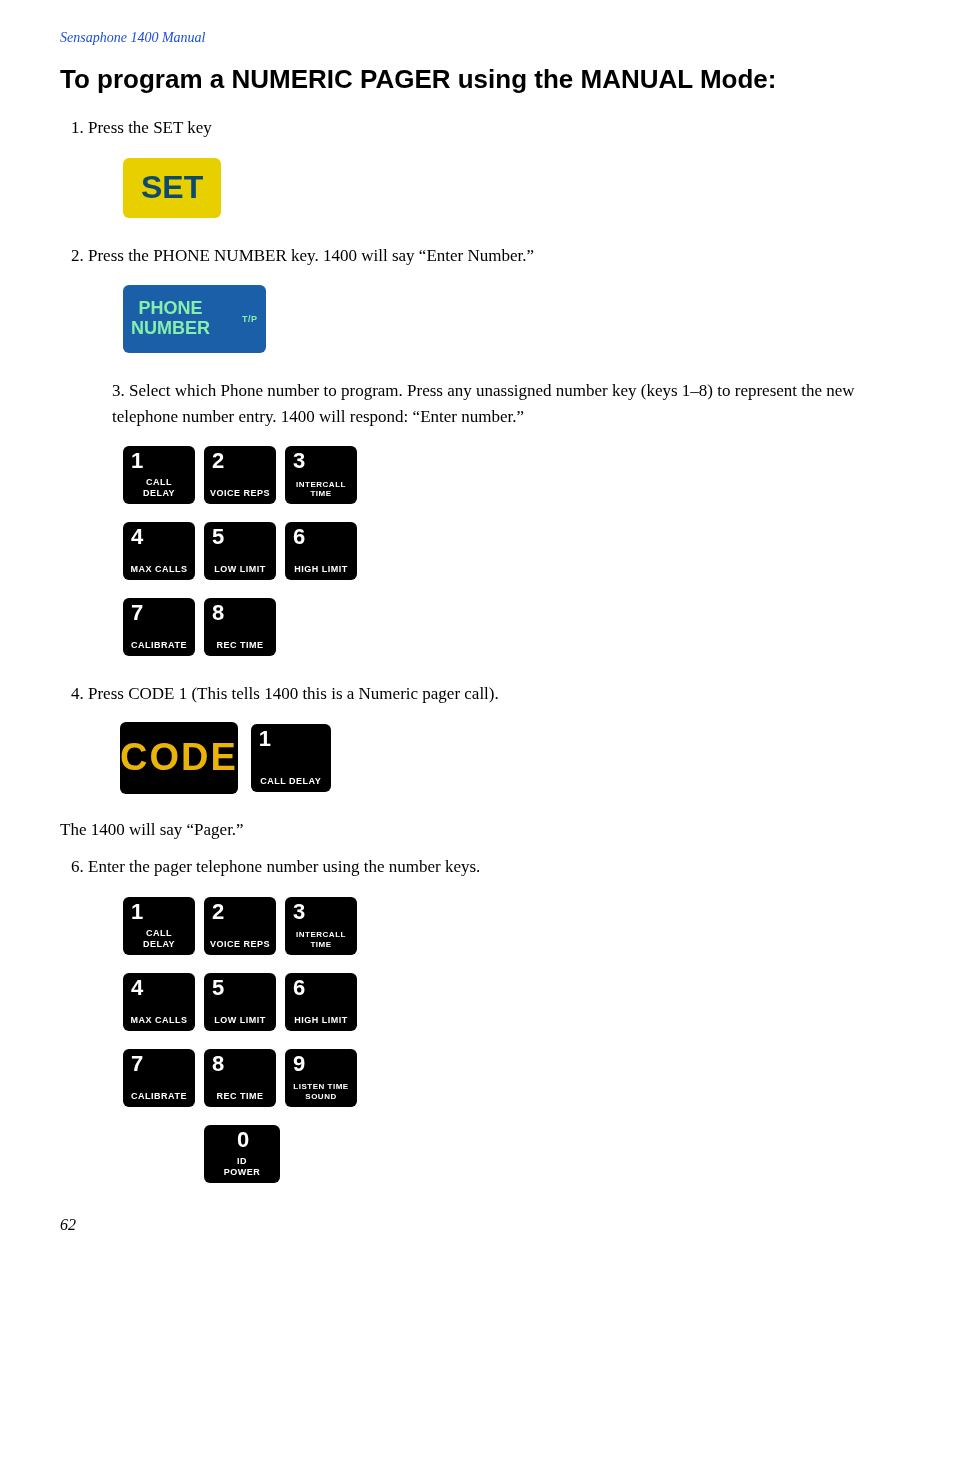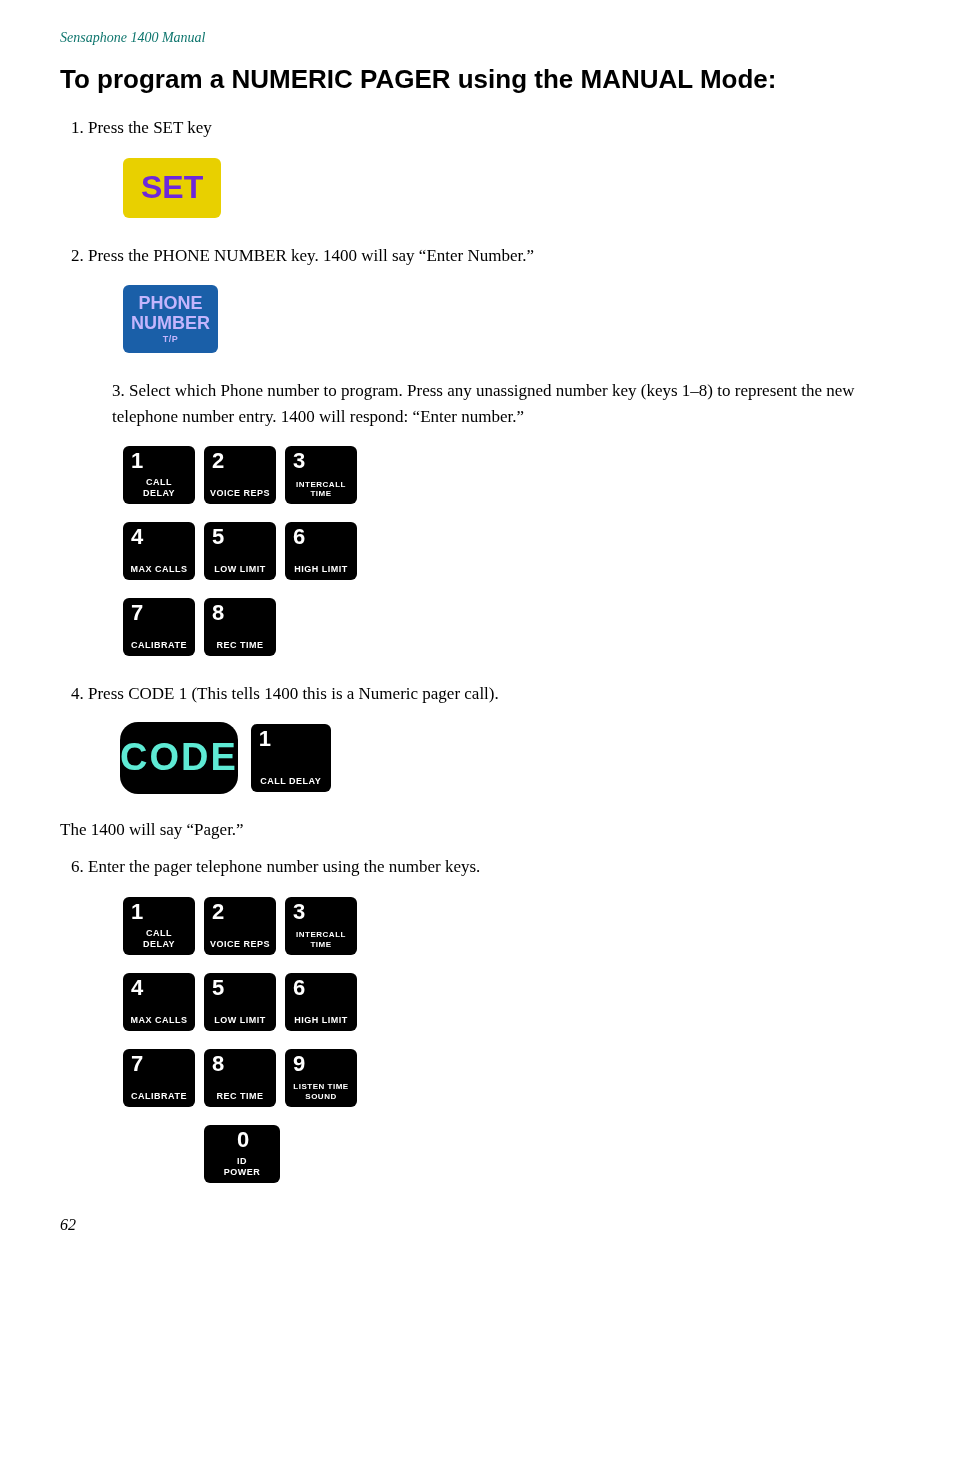--- a/index.html
+++ b/index.html
@@ -10,21 +10,21 @@
       color: #000;
       width: 954px;
       min-height: 1475px;
       padding: 30px 60px 40px 60px;
     }
 
     .page-header {
       font-style: italic;
       font-size: 14px;
       margin-bottom: 18px;
-      color: #0f766e;
+      color: #1d4ed8;
     }
 
     .main-title {
       font-size: 26px;
       font-weight: bold;
       font-family: Arial, sans-serif;
       margin-bottom: 20px;
       color: #000;
     }
 
@@ -92,48 +92,49 @@
       align-self: center;
       margin-top: auto;
     }
 
     .key-label.small {
       font-size: 8px;
     }
 
     .set-key {
       background: #e8d000;
-      color: #6d28d9;
+      color: #0c4a6e;
       border-radius: 6px;
       padding: 10px 18px;
       margin: 3px;
       min-width: 80px;
       min-height: 60px;
       display: inline-flex;
       align-items: center;
       justify-content: center;
       font-family: Arial, sans-serif;
       font-weight: bold;
       font-size: 32px;
     }
 
     .phone-key {
       background: #1a5fa8;
-      color: #c4b5fd;
+      color: #86efac;
       border-radius: 6px;
       padding: 6px 8px;
       margin: 3px;
       min-width: 80px;
       min-height: 68px;
       display: inline-flex;
-      flex-direction: column;
+      flex-direction: row;
       align-items: center;
       justify-content: center;
       font-family: Arial, sans-serif;
       font-weight: bold;
+      gap: 32px;
     }
 
     .phone-key-main {
       font-size: 18px;
       font-weight: bold;
       text-align: center;
       line-height: 1.1;
     }
 
     .phone-key-sub {
@@ -162,22 +163,22 @@
       display: flex;
       flex-direction: row;
       gap: 10px;
       margin-left: 60px;
       margin-bottom: 12px;
       align-items: center;
     }
 
     .code-key {
       background: #000;
-      color: #5eead4;
-      border-radius: 18px;
+      color: #eab308;
+      border-radius: 6px;
       min-width: 110px;
       min-height: 72px;
       display: inline-flex;
       align-items: center;
       justify-content: center;
       font-family: Arial, sans-serif;
       font-weight: bold;
       font-size: 38px;
       letter-spacing: 2px;
     }

